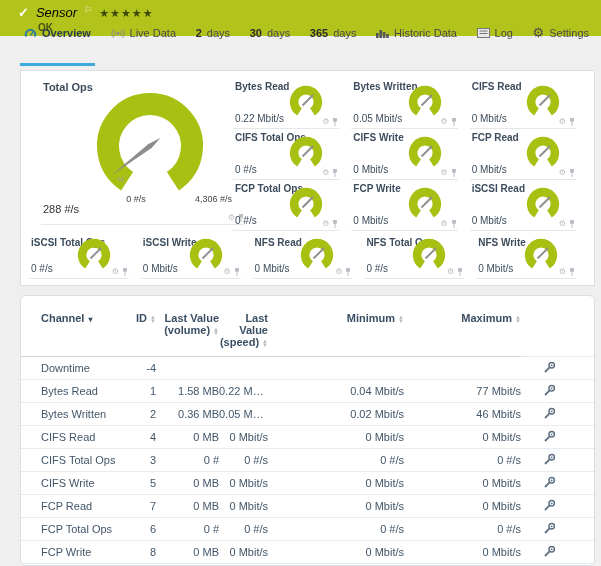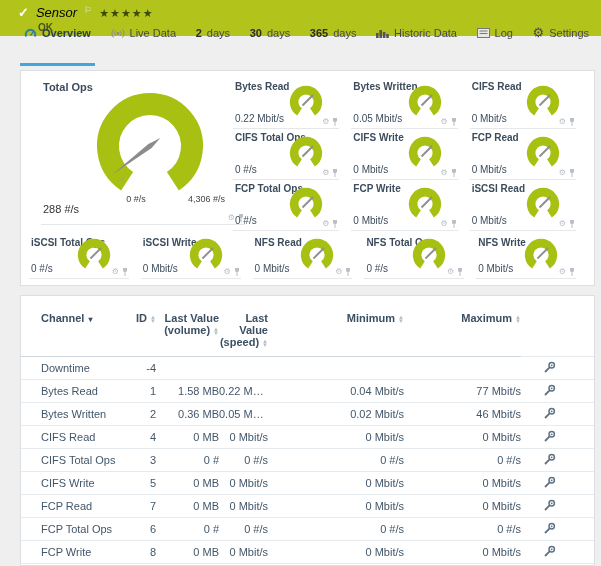--- a/index.html
+++ b/index.html
@@ -24,29 +24,29 @@
   .tab{display:flex;align-items:center;gap:5px;font-size:11px;color:#4a4a4a;
        padding:0 4px 24px 4px;border-bottom:3px solid transparent;cursor:pointer;}
   .tab .num{font-weight:bold;color:#2c2c2c;}
   .tab.active{border-bottom-color:#3fa9dc;color:#2c3e50;font-weight:bold;}
   .tab svg{display:block;}
   .gearchar{font-size:13px;color:#4a4a4a;line-height:10px;}
 
   
   .panel{position:absolute;background:#fff;border:1px solid #dbdfe3;box-sizing:border-box;}
   .gauges-panel{left:20px;top:70px;width:575px;height:216px;}
-  .table-panel{left:20px;top:295px;width:575px;height:271px;overflow:hidden;}
+  .table-panel{left:20px;top:295px;width:575px;height:271px;overflow:hidden;border-radius:6px;}
 
   
   .big-tile{position:absolute;left:8px;top:6px;width:204px;height:147px;border-bottom:1px solid #e4e8ea;margin-left:12px;}
   .big-title{position:absolute;left:2px;top:4px;font-size:11px;font-weight:bold;color:#3c4c5c;}
   .big-dial{position:absolute;left:49px;top:9px;}
   .pct-mark{position:absolute;left:76px;top:98px;font-size:8px;color:#9aa2a9;}
   .scale-min{position:absolute;left:60px;top:117px;width:70px;text-align:center;font-size:9px;color:#444;}
-  .scale-max{position:absolute;left:128px;top:117px;width:75px;text-align:center;font-size:9px;color:#444;}
+  .scale-max{position:absolute;left:135px;top:117px;width:75px;text-align:center;font-size:9px;color:#444;}
   .big-value{position:absolute;left:2px;top:126px;font-size:11px;color:#333;}
   .big-icons{position:absolute;right:4px;bottom:3px;}
 
   
   .gauge-grid{position:absolute;left:212px;top:6px;width:355px;display:grid;
               grid-template-columns:1fr 1fr 1fr;grid-auto-rows:51px;}
   .gauge-row{position:absolute;left:8px;top:162px;width:559px;display:grid;
              grid-template-columns:repeat(5,1fr);grid-auto-rows:45px;}
   .tile{position:relative;padding-right:12px;}
   .tile-in{position:relative;height:100%;border-bottom:1px solid #e4e8ea;}

